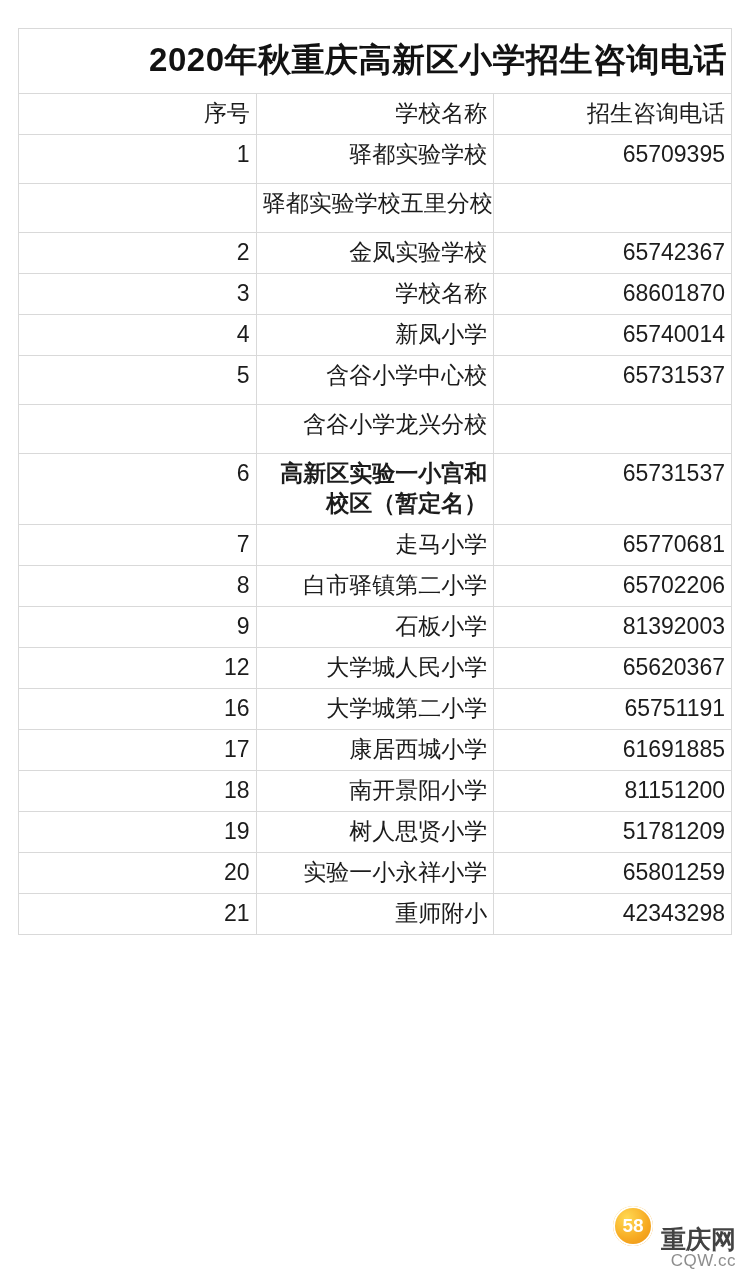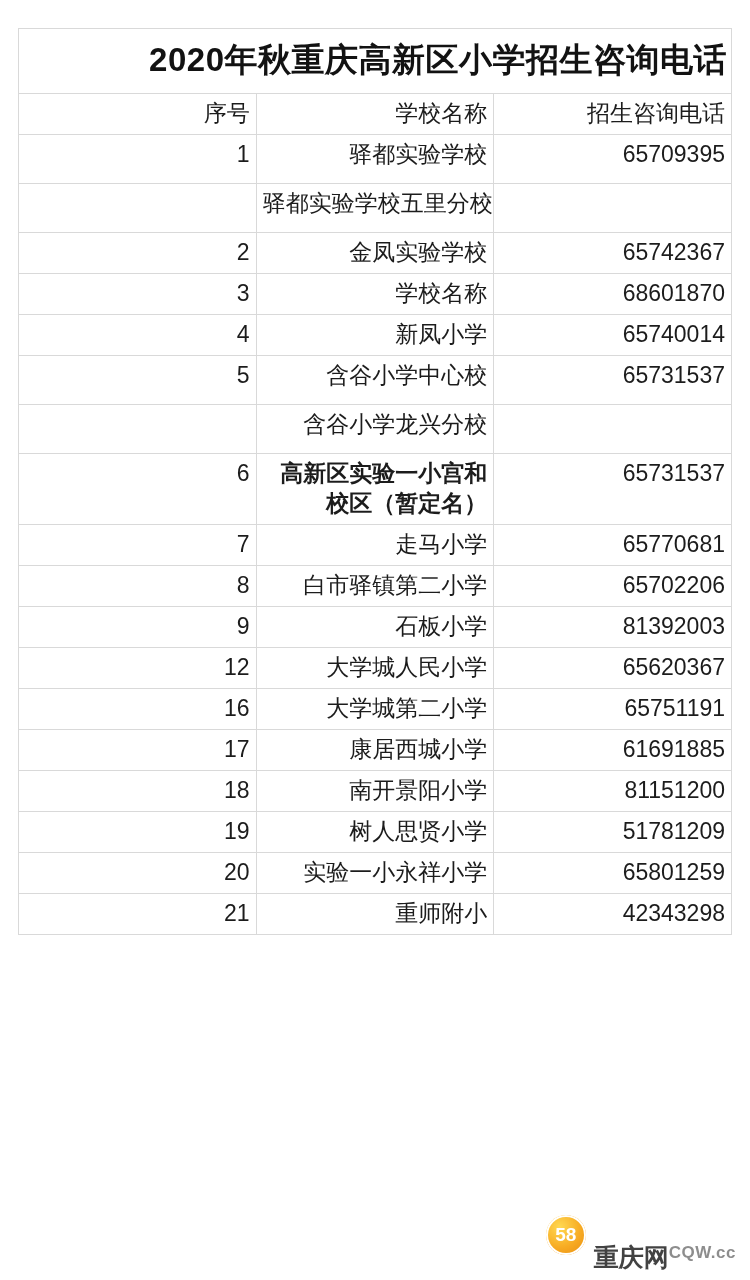--- a/index.html
+++ b/index.html
@@ -89,32 +89,32 @@
     left: 0; right: 0; top: 50%;
     transform: translateY(-50%);
     text-align: center;
     font-size: 19px;
     font-weight: 700;
     color: #ffffff;
     font-family: "Liberation Sans", sans-serif;
   }
   .wm-text {
     display: flex;
-    flex-direction: row;
+    flex-direction: column;
     line-height: 1.05;
     margin-top: 44px;
   }
   .wm-main {
     font-size: 25px;
     font-weight: 700;
     color: #3c3c3c;
   }
   .wm-sub {
     font-size: 17px;
-    font-weight: 700;
+    font-weight: 400;
     color: #8a8a8a;
     letter-spacing: 0.5px;
   }
 </style>
 </head>
 <body>
 
 <div class="page">
 
   <div class="table-wrap">

